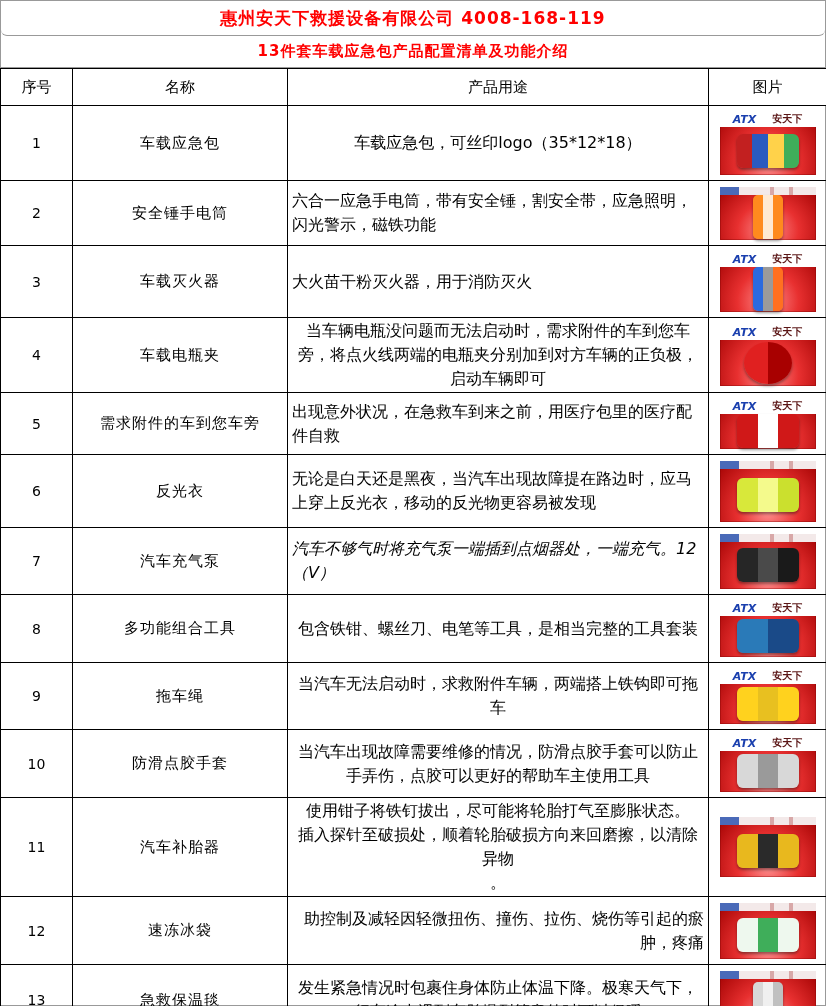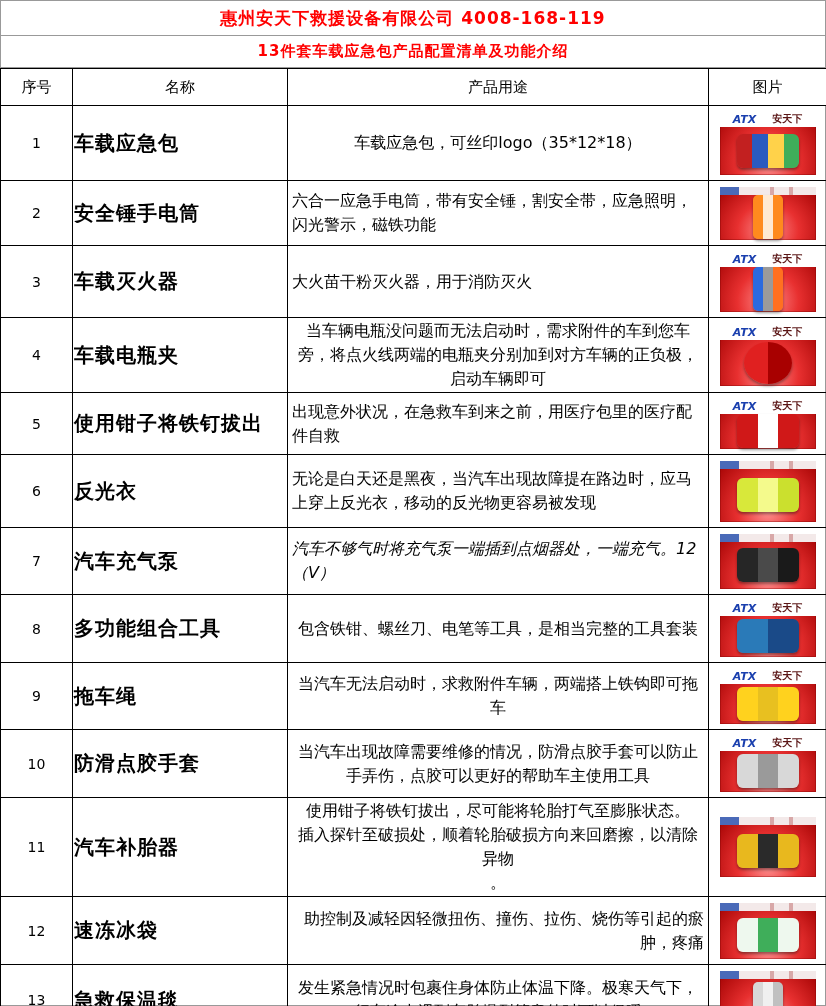--- a/index.html
+++ b/index.html
@@ -6,42 +6,42 @@
   body{width:826px;font-family:"DejaVu Sans","Liberation Sans",sans-serif;color:#000;}
   .page{width:826px;height:1006px;box-sizing:border-box;border:1px solid #999;display:flex;flex-direction:column;}
   .hdr-bar{flex:none;display:flex;align-items:center;justify-content:center;
            font-weight:bold;text-align:center;}
   .hdr-company{height:34px;border-bottom:1px solid #999;font-size:17px;letter-spacing:1px;}
   .hdr-title{height:31px;border-bottom:1px solid #999;font-size:15px;letter-spacing:1px;}
   table{width:826px;border-collapse:collapse;table-layout:fixed;margin-left:-1px;padding-left:11px;}
   th,td{border:1px solid #000;box-sizing:border-box;overflow:hidden;}
   thead th{height:37px;font-weight:normal;font-size:15px;text-align:center;background:#fff;}
   .c-seq{text-align:center;font-size:14px;}
-  .c-name{font-size:20px;letter-spacing:1px;font-weight:bold;}
+  .c-name{text-align:center;font-size:15px;letter-spacing:1px;}
   .c-use{font-size:16px;line-height:1.5;padding:1px 4px;white-space:pre-line;}
   .c-pic{text-align:center;vertical-align:middle;padding:2px;}
   .img-box{width:96px;margin:0 auto;display:flex;flex-direction:column;
            background:radial-gradient(ellipse at 50% 82%, #ff9090 0%, #e83030 45%, #a00000 100%);
            box-shadow:0 0 0 1px rgba(120,0,0,.35) inset;}
   .img-top{flex:none;display:flex;align-items:center;justify-content:center;gap:16px;background:#fff;height:15px;}
   .img-top.banner{height:8px;
       background:linear-gradient(90deg,#4a6ab8 0 20%,#f3e9e9 20% 52%,#d8a8a8 52% 56%,#f3e9e9 56% 72%,#d8a8a8 72% 76%,#f3e9e9 76% 100%);}
   .logo-en{color:#1a3fae;font-style:italic;font-weight:bold;font-size:11px;line-height:1;}
   .logo-cn{color:#5a1515;font-weight:bold;font-size:10px;line-height:1;}
   .img-stage{flex:1;display:flex;align-items:center;justify-content:center;}
   .img-shape{box-shadow:0 2px 3px rgba(0,0,0,.4);}
   .shape-wide{width:62px;height:34px;border-radius:6px;}
   .shape-tall{width:30px;height:44px;border-radius:5px;}
   .shape-round{width:48px;height:42px;border-radius:50%;}
 </style>
 </head>
 <body>
 
 <div class="page">
-  <div class="hdr-bar hdr-company" style="color: rgb(255, 0, 0);">惠州安天下救援设备有限公司  4008-168-119</div>
+  <div class="hdr-bar hdr-company" style="color: rgb(255, 0, 0); border-radius: 6px;">惠州安天下救援设备有限公司  4008-168-119</div>
   <div class="hdr-bar hdr-title" style="color: rgb(255, 0, 0);">13件套车载应急包产品配置清单及功能介绍</div>
   <table>
     <colgroup>
       <col style="width:72px">
         <col style="width:215px">
         <col style="width:421px">
         <col style="width:118px">
     </colgroup>
     <thead>
       <tr>
@@ -111,21 +111,21 @@
           <span class="logo-cn">安天下</span>
         </div>
         <div class="img-stage">
           <div class="img-shape shape-round" style="background: linear-gradient(90deg, rgb(224, 32, 32) 0%, rgb(224, 32, 32) 50%, rgb(168, 0, 0) 50%, rgb(168, 0, 0) 100%);"></div>
         </div>
       </div>
     </td>
   </tr>
         <tr style="height: 62px;">
     <td class="c-seq">5</td>
-    <td class="c-name">使用钳子将铁钉拔出</td>
+    <td class="c-name">需求附件的车到您车旁</td>
     <td class="c-use" style="text-align: left;">出现意外状况，在急救车到来之前，用医疗包里的医疗配件自救</td>
     <td class="c-pic">
       <div class="img-box" style="height: 50px;">
         <div class="img-top">
           <span class="logo-en">ATX</span>
           <span class="logo-cn">安天下</span>
         </div>
         <div class="img-stage">
           <div class="img-shape shape-wide" style="background: linear-gradient(90deg, rgb(208, 24, 24) 0%, rgb(208, 24, 24) 33.3333%, rgb(255, 255, 255) 33.3333%, rgb(255, 255, 255) 66.6667%, rgb(208, 24, 24) 66.6667%, rgb(208, 24, 24) 100%);"></div>
         </div>

